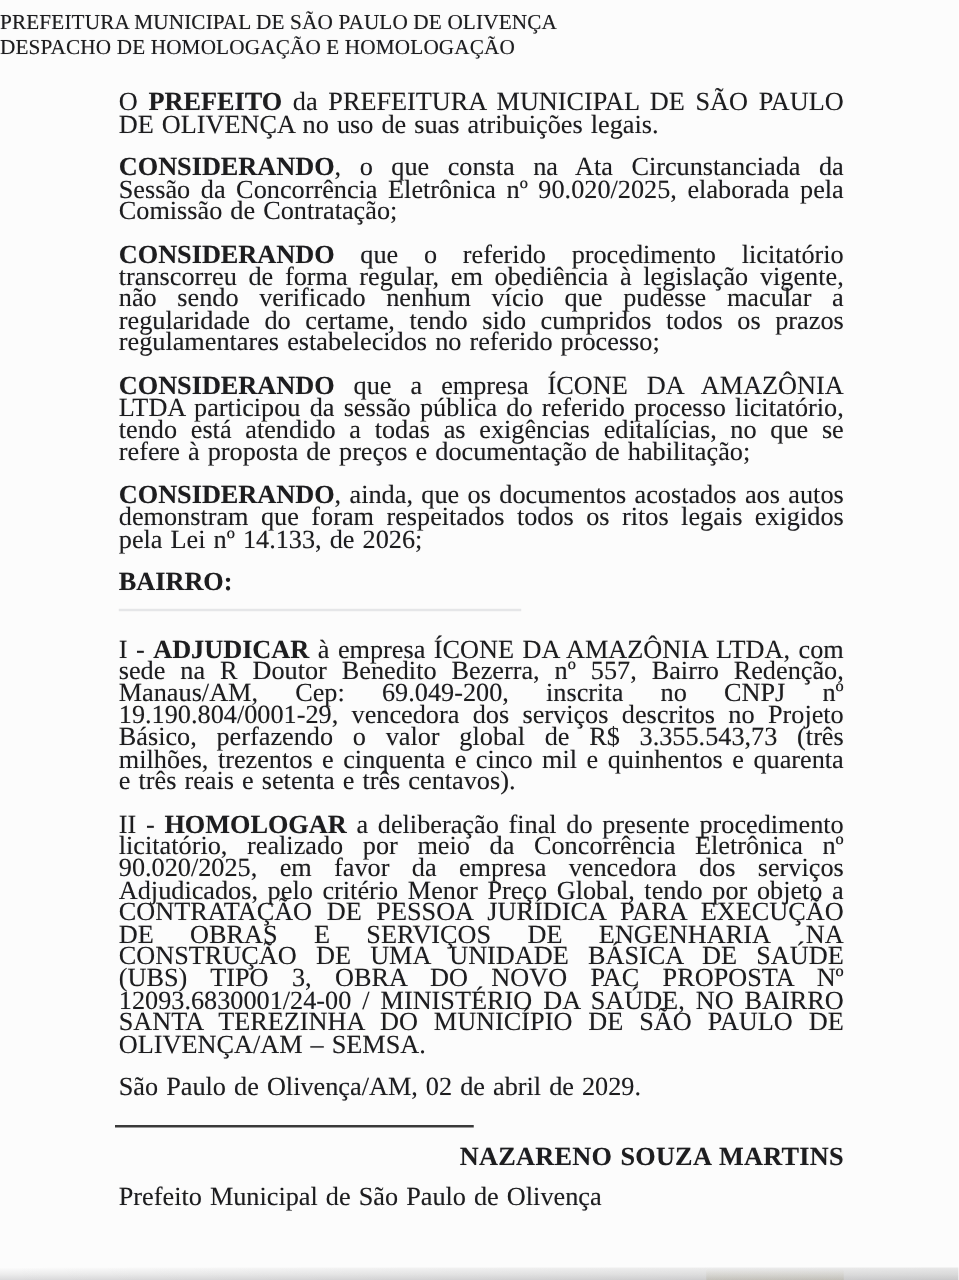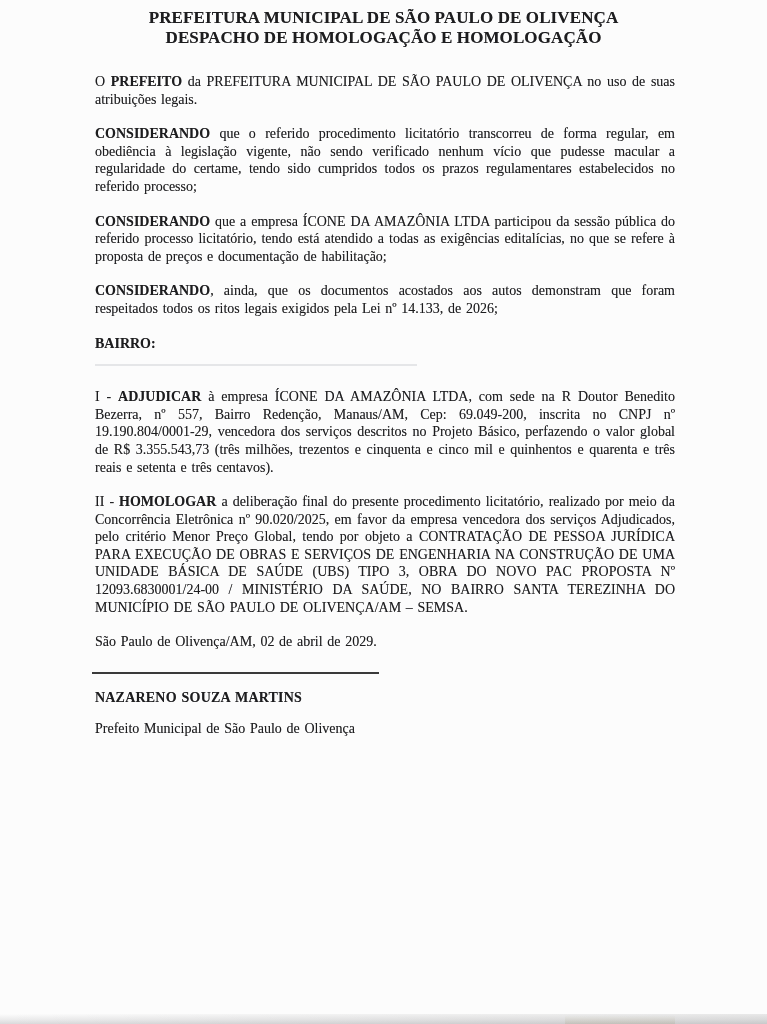--- a/index.html
+++ b/index.html
@@ -11,30 +11,29 @@
     position: relative;
     width: 767px;
     height: 1024px;
     background: var(--paper, #fcfcfc);
     color: var(--ink, #1d1d1f);
     font-family: "Liberation Serif", "DejaVu Serif", serif;
     overflow: hidden;
   }
   .doc-header {
     padding-top: 8px;
-    text-align: center;
-    font-weight: bold;
+    font-weight: normal;
     font-size: 17px;
     line-height: 20px;
     letter-spacing: 0.1px;
     text-shadow: 0 0 0.6px rgba(20,20,25,0.45);
   }
   .doc-body {
     margin: 25px 92px 0 95px;
-    font-size: 14px;
+    font-size: 21px;
     line-height: 17.6px;
     text-shadow: 0 0 0.6px rgba(20,20,25,0.40);
   }
   p.para {
     margin: 0 0 17px 0;
     text-align: justify;
     text-justify: inter-word;
     word-spacing: 1.2px;
   }
   p.para b { font-weight: bold; }
@@ -50,21 +49,21 @@
     width: 322px;
     border-top: 2px solid var(--artifact, #e5e6e8);
     margin: 0 0 22px 0;
   }
   .signature-rule {
     height: 0;
     width: 287px;
     border-top: 2.5px solid var(--rule, #3a3a3a);
     margin: 21px 0 15px -3px;
   }
-  p.para[data-name="signature-name"] { margin-bottom: 14px; letter-spacing: 0.2px; }
+  p.para[data-name="signature-name"] { margin-bottom: 14px; letter-spacing: 0.2px; text-align: right; }
   p.para[data-name="item-publique-se"] { margin-bottom: 15px; }
   .bottom-shadow {
     position: absolute;
     left: 0;
     right: 0;
     bottom: 0;
     height: 10px;
     background:
       linear-gradient(to right, rgba(0,0,0,0.00) 0%, rgba(0,0,0,0.03) 35%, rgba(0,0,0,0.08) 100%),
       linear-gradient(to bottom, rgba(90,90,95,0.00) 0%, rgba(90,90,95,0.10) 55%, rgba(80,80,88,0.20) 100%);
@@ -82,20 +81,21 @@
 </head>
 <body>
 
 <div class="page" data-name="scanned-document-page">
   <header class="doc-header" data-name="document-header">
     <div data-name="document-title-line1">PREFEITURA MUNICIPAL DE SÃO PAULO DE OLIVENÇA</div>
     <div data-name="document-title-line2">DESPACHO DE HOMOLOGAÇÃO E HOMOLOGAÇÃO</div>
   </header>
   <main class="doc-body" data-name="document-body">
       <p class="para" data-name="clause-opening"><span data-name="text-segment">O </span><b data-name="text-segment">PREFEITO</b><span data-name="text-segment"> da PREFEITURA MUNICIPAL DE SÃO PAULO DE OLIVENÇA no uso de suas atribuições legais.</span></p>
+      <p class="para" data-name="clause-considerando-ata"><b data-name="text-segment">CONSIDERANDO</b><span data-name="text-segment">, o que consta na Ata Circunstanciada da Sessão da Concorrência Eletrônica nº 90.020/2025, elaborada pela Comissão de Contratação;</span></p>
       <p class="para" data-name="clause-considerando-regularidade"><b data-name="text-segment">CONSIDERANDO</b><span data-name="text-segment"> que o referido procedimento licitatório transcorreu de forma regular, em obediência à legislação vigente, não sendo verificado nenhum vício que pudesse macular a regularidade do certame, tendo sido cumpridos todos os prazos regulamentares estabelecidos no referido processo;</span></p>
       <p class="para" data-name="clause-considerando-empresa"><b data-name="text-segment">CONSIDERANDO</b><span data-name="text-segment"> que a empresa ÍCONE DA AMAZÔNIA LTDA participou da sessão pública do referido processo licitatório, tendo está atendido a todas as exigências editalícias, no que se refere à proposta de preços e documentação de habilitação;</span></p>
       <p class="para" data-name="clause-considerando-documentos"><b data-name="text-segment">CONSIDERANDO</b><span data-name="text-segment">, ainda, que os documentos acostados aos autos demonstram que foram respeitados todos os ritos legais exigidos pela Lei nº 14.133, de 2026;</span></p>
       <p class="para" data-name="clause-resolve"><b data-name="text-segment">BAIRRO:</b></p>
       <div class="artifact-rule" data-name="scan-artifact-line"></div>
       <p class="para" data-name="item-adjudicar"><span data-name="text-segment">I - </span><b data-name="text-segment">ADJUDICAR</b><span data-name="text-segment"> à empresa ÍCONE DA AMAZÔNIA LTDA, com sede na R Doutor Benedito Bezerra, nº 557, Bairro Redenção, Manaus/AM, Cep: 69.049-200, inscrita no CNPJ nº 19.190.804/0001-29, vencedora dos serviços descritos no Projeto Básico, perfazendo o valor global de R$ 3.355.543,73 (três milhões, trezentos e cinquenta e cinco mil e quinhentos e quarenta e três reais e setenta e três centavos).</span></p>
       <p class="para" data-name="item-homologar"><span data-name="text-segment">II - </span><b data-name="text-segment">HOMOLOGAR</b><span data-name="text-segment"> a deliberação final do presente procedimento licitatório, realizado por meio da Concorrência Eletrônica nº 90.020/2025, em favor da empresa vencedora dos serviços Adjudicados, pelo critério Menor Preço Global, tendo por objeto a CONTRATAÇÃO DE PESSOA JURÍDICA PARA EXECUÇÃO DE OBRAS E SERVIÇOS DE ENGENHARIA NA CONSTRUÇÃO DE UMA UNIDADE BÁSICA DE SAÚDE (UBS) TIPO 3, OBRA DO NOVO PAC PROPOSTA Nº 12093.6830001/24-00 / MINISTÉRIO DA SAÚDE, NO BAIRRO SANTA TEREZINHA DO MUNICÍPIO DE SÃO PAULO DE OLIVENÇA/AM – SEMSA.</span></p>
       <p class="para" data-name="date-line"><span data-name="text-segment">São Paulo de Olivença/AM, 02 de abril de 2029.</span></p>
       <div class="signature-rule" data-name="signature-line"></div>
       <p class="para" data-name="signature-name"><b data-name="text-segment">NAZARENO SOUZA MARTINS</b></p>

